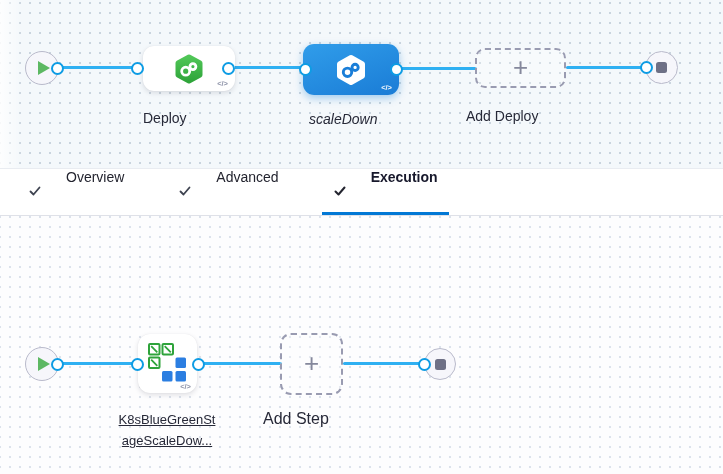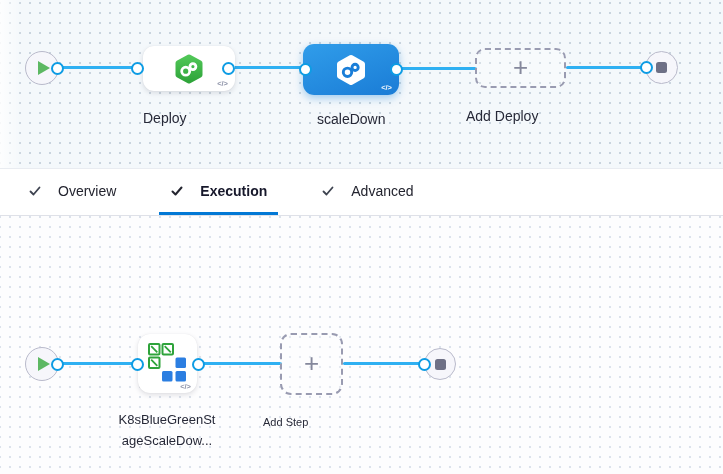--- a/index.html
+++ b/index.html
@@ -81,21 +81,21 @@
   }
 
   
   .tabbar{
     position:absolute;top:168px;left:0;width:723px;height:48px;
     background:#fff;box-sizing:border-box;
     border-top:1px solid #e9ecf1;border-bottom:1px solid #dfe1e8;
     display:flex;align-items:stretch;padding-left:17px;gap:32px;z-index:5;
   }
   .tab{
-    display:flex;align-items:center;gap:16px;padding:0 11px;
+    display:flex;gap:24px;padding:0 11px;
     border-bottom:3px solid rgba(0,0,0,0);box-sizing:border-box;
     font-size:14px;color:#23242f;cursor:pointer;white-space:nowrap;
   }
   .tab .tick{display:flex;align-items:center;}
   .tab-active{border-bottom-color:#0278d5;font-weight:700;color:#17182b;}
 </style>
 </head>
 <body>
 
 <div class="screen">
@@ -144,48 +144,48 @@
     </div>
 
     <div class="port" style="left:51px;top:62px;"></div>
     <div class="port" style="left:131px;top:62px;"></div>
     <div class="port" style="left:222px;top:62px;"></div>
     <div class="port" style="left:299px;top:63px;"></div>
     <div class="port" style="left:390px;top:63px;"></div>
     <div class="port" style="left:640px;top:61px;"></div>
 
     <div class="node-label" style="left:143px;top:110px;width:92px;">Deploy</div>
-    <div class="node-label" style="left:317px;top:111px;width:96px;">scaleDown</div>
+    <div class="node-label" style="left:309px;top:111px;width:96px;font-style:italic;">scaleDown</div>
     <div class="node-label" style="left:466px;top:108px;width:110px;">Add Deploy</div>
   </div>
 
   <div class="tabbar">
     <div class="tab">
       <span class="tick">
         <svg width="14" height="14" viewBox="0 0 14 14">
             <path d="M2.5 7.5 L5.5 10.5 L11.5 3.5" fill="none" stroke="#3e4350" stroke-width="1.8" stroke-linecap="round" stroke-linejoin="round"></path>
           </svg>
       </span>
       <span>Overview</span>
     </div>
+    <div class="tab">
+      <span class="tick">
+        <svg width="14" height="14" viewBox="0 0 14 14">
+            <path d="M2.5 7.5 L5.5 10.5 L11.5 3.5" fill="none" stroke="#3e4350" stroke-width="1.8" stroke-linecap="round" stroke-linejoin="round"></path>
+          </svg>
+      </span>
+      <span>Advanced</span>
+    </div>
     <div class="tab tab-active">
       <span class="tick">
         <svg width="14" height="14" viewBox="0 0 14 14">
             <path d="M2.5 7.5 L5.5 10.5 L11.5 3.5" fill="none" stroke="#23242f" stroke-width="2" stroke-linecap="round" stroke-linejoin="round"></path>
           </svg>
       </span>
       <span>Execution</span>
-    </div>
-    <div class="tab">
-      <span class="tick">
-        <svg width="14" height="14" viewBox="0 0 14 14">
-            <path d="M2.5 7.5 L5.5 10.5 L11.5 3.5" fill="none" stroke="#3e4350" stroke-width="1.8" stroke-linecap="round" stroke-linejoin="round"></path>
-          </svg>
-      </span>
-      <span>Advanced</span>
     </div>
   </div>
 
   <div class="canvas canvas-exec">
 
     <div class="edge" style="left:52px;top:146px;width:88px;"></div>
     <div class="edge" style="left:200px;top:146px;width:82px;"></div>
     <div class="edge" style="left:343px;top:146px;width:82px;"></div>
 
     <div class="node-circle" style="left:25px;top:131px;width:34px;height:34px;">
@@ -219,17 +219,17 @@
 
     <div class="node-circle" style="left:424px;top:132px;width:32px;height:32px;">
       <div class="stop-sq"></div>
     </div>
 
     <div class="port" style="left:51px;top:142px;"></div>
     <div class="port" style="left:131px;top:142px;"></div>
     <div class="port" style="left:192px;top:142px;"></div>
     <div class="port" style="left:418px;top:142px;"></div>
 
-    <div class="step-label" style="left:116px;top:193px;width:102px;">K8sBlueGreenStageScaleDow...</div>
-    <div class="node-label" style="left:263px;top:200px;width:96px;font-size:11px;">Add Step</div>
+    <div class="step-label" style="left:116px;top:193px;width:102px;text-decoration:underline;">K8sBlueGreenStageScaleDow...</div>
+    <div class="node-label" style="left:263px;top:194px;width:96px;font-size:16px;">Add Step</div>
   </div>
 
 </div>
 
 </body></html>

